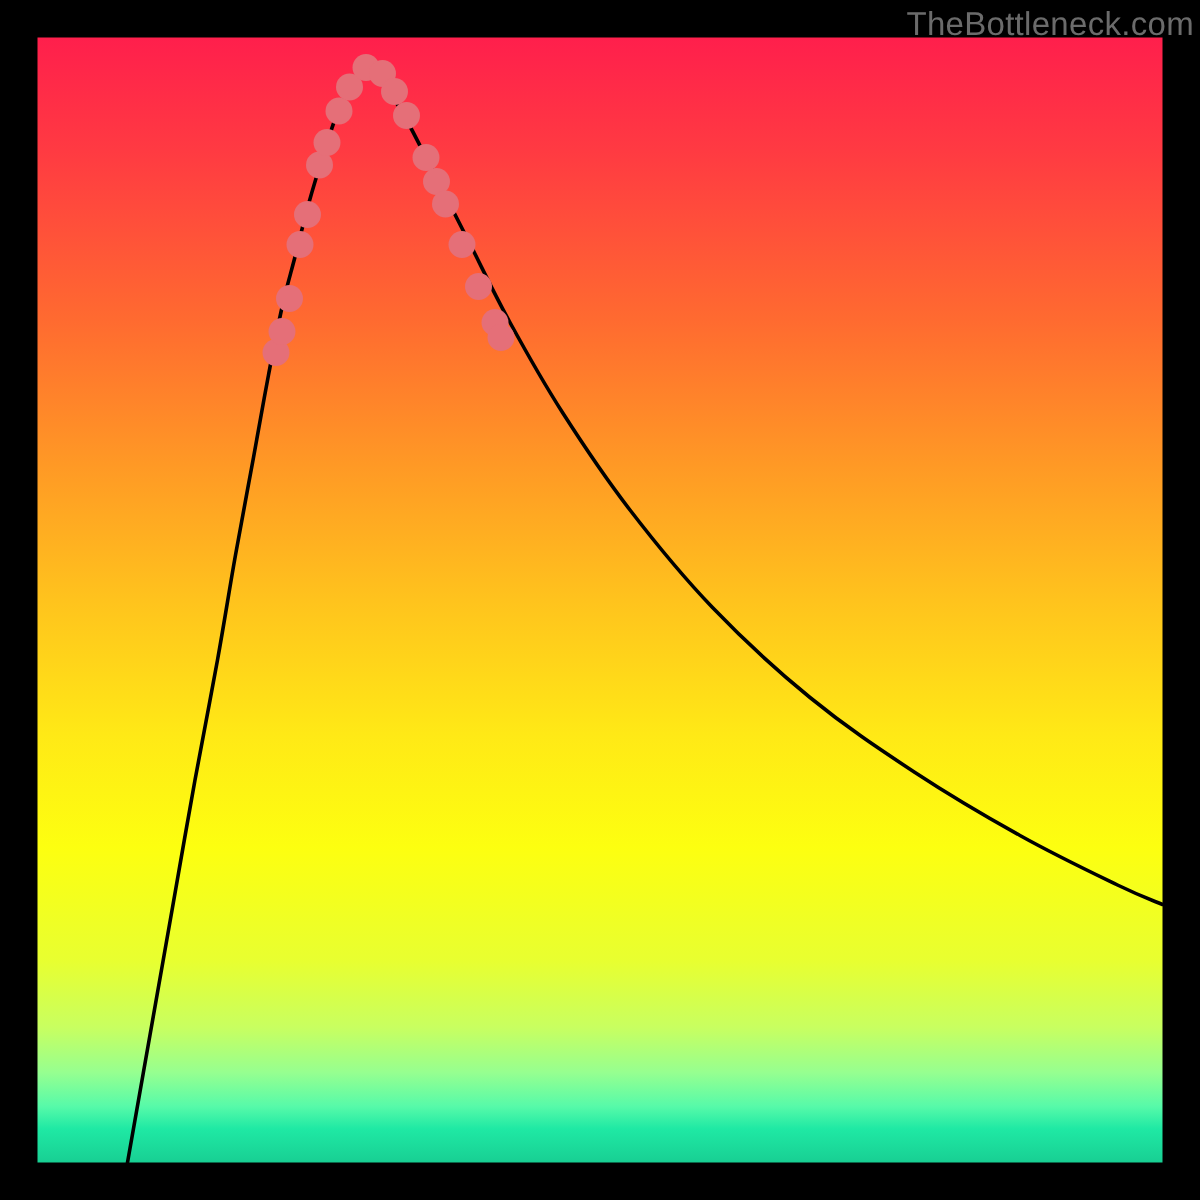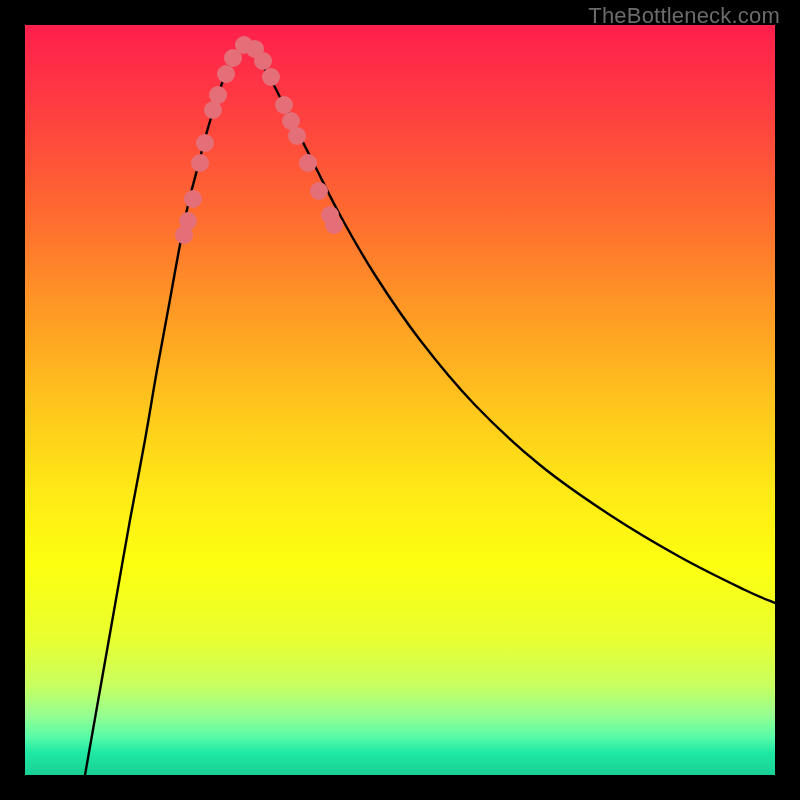--- a/index.html
+++ b/index.html
@@ -30,21 +30,21 @@
       #c8ff60 88%,
       #96ff90 92%,
       #57faa9 95%,
       #1fe9a4 97%,
       #18cf93 100%
     );
   }
   .watermark {
     position: absolute;
     top: 3px;
-    right: 20px;
+    right: 4px;
     color: #6b6b6b;
     font-size: 22px;
     letter-spacing: 0.2px;
     font-weight: 400;
     user-select: none;
   }
   svg.plot {
     position: absolute;
     left: 0;
     top: 0;

